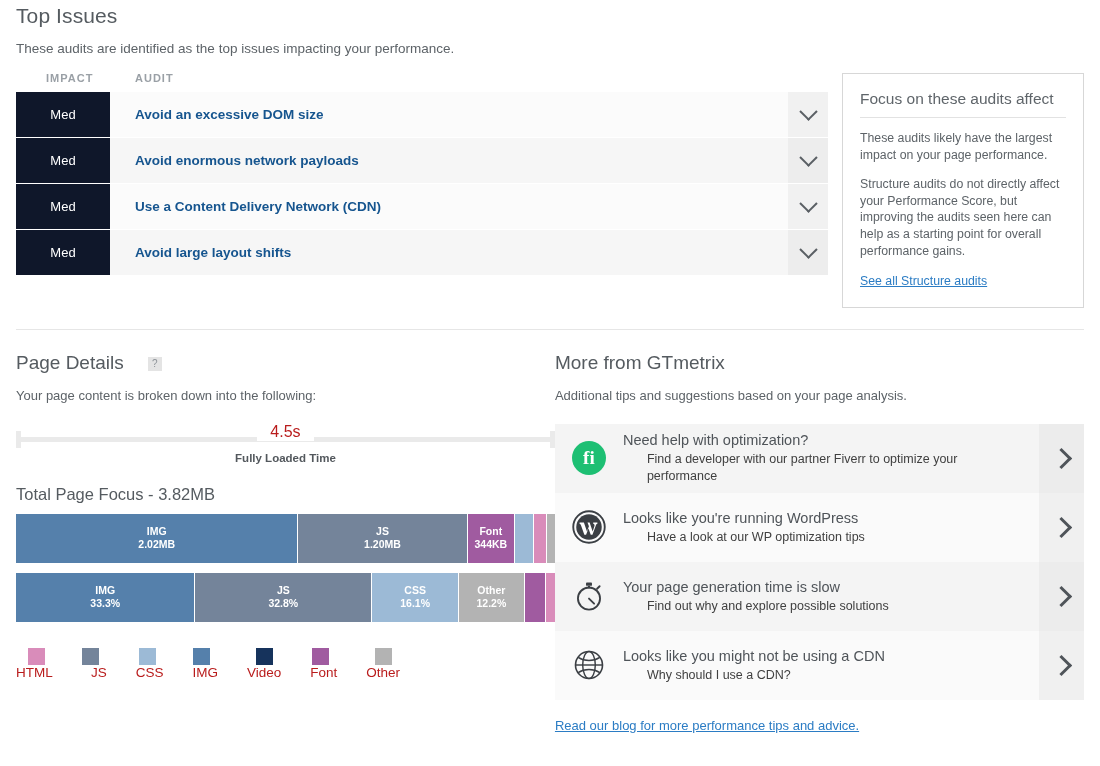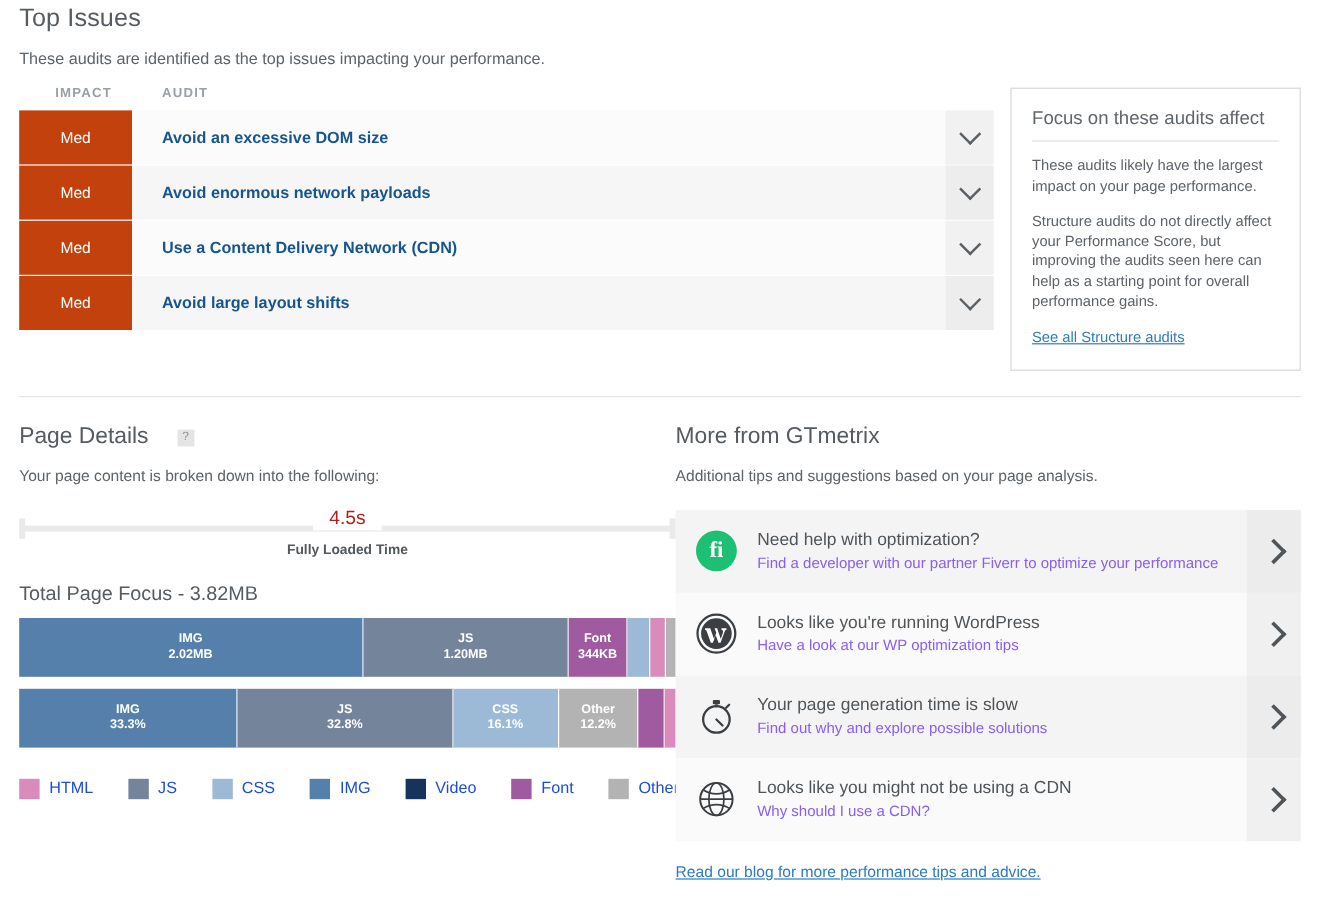--- a/index.html
+++ b/index.html
@@ -66,21 +66,21 @@
     width: 94px;
     flex: 0 0 94px;
     color: #ffffff;
     font-size: 13px;
     display: flex;
     align-items: center;
     justify-content: center;
     font-weight: 400;
   }
   .impact.high { background: #ef7c76; }
-  .impact.med  { background: #c2410c; }
+  .impact.med  { background: #0f172a; }
   .audit-name {
     flex: 1 1 auto;
     display: flex;
     align-items: center;
     padding-left: 25px;
     font-size: 13.5px;
     font-weight: 700;
     color: #16558f;
   }
   .audit-toggle {
@@ -246,24 +246,25 @@
   }
   .seg:last-child { border-right: none; }
 
   .legend {
     display: flex;
     align-items: center;
     margin-top: 26px;
   }
   .legend-item {
     display: flex;
-    align-items: flex-start;
+    align-items: flex-end;
     margin-right: 29px;
     font-size: 13.5px;
-    color: #1d4ed8;
+    color: #b91c1c;
+    flex-direction: column;
   }
   .swatch {
     width: 17px; height: 17px;
     margin-right: 8px;
     display: inline-block;
   }
 
   
   .tips { margin-top: 21px; }
   .tip-row {
@@ -287,22 +288,23 @@
     justify-content: center;
     padding-right: 14px;
   }
   .tip-title {
     font-size: 14.5px;
     color: #4f5459;
     margin-bottom: 3px;
   }
   .tip-desc {
     font-size: 12.5px;
-    color: #8b5cf6;
+    color: #404040;
     line-height: 1.33;
+    margin-left: 24px;
   }
   .tip-arrow {
     width: 45px;
     flex: 0 0 45px;
     display: flex;
     align-items: center;
     justify-content: center;
     background: #ececec;
   }
   .tip-row.alt .tip-arrow { background: #f0f0f0; }

